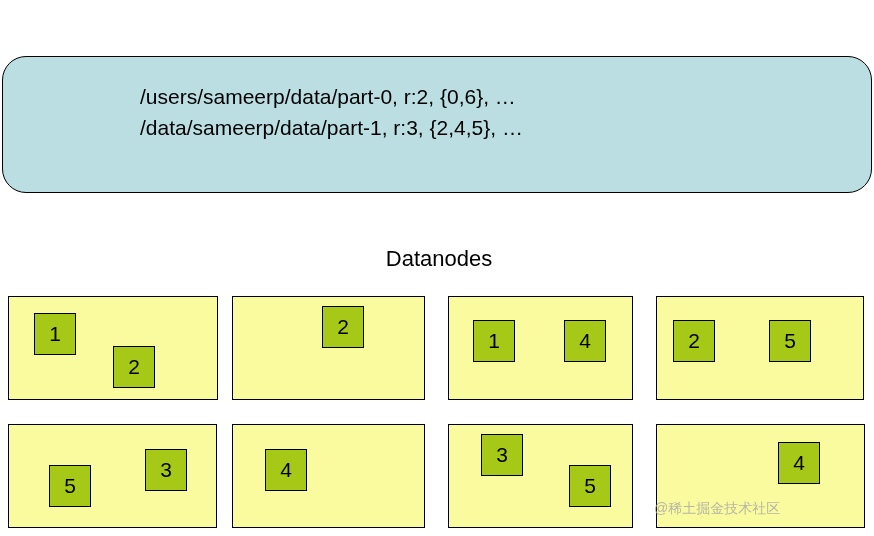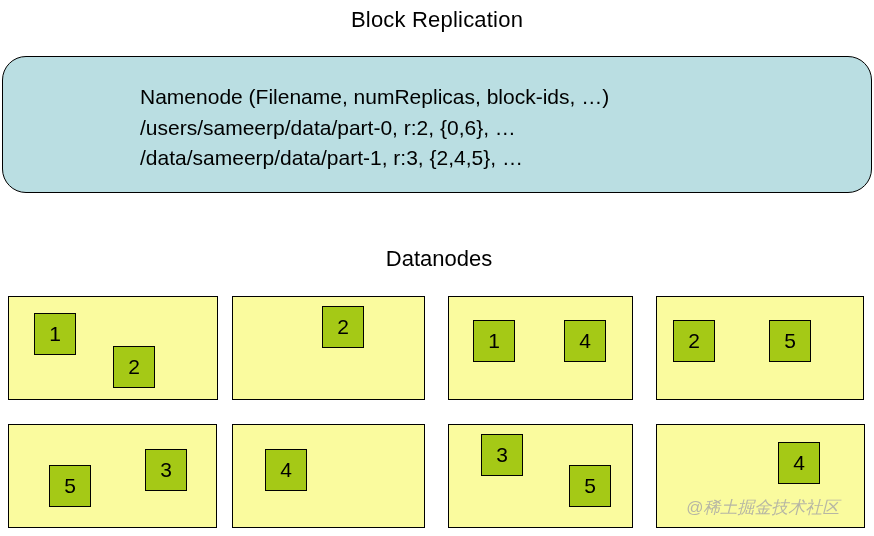--- a/index.html
+++ b/index.html
@@ -49,38 +49,35 @@
   }
   .block{
     position:absolute;
     width:42px;height:42px;
     background:var(--block-fill);
     border:1.5px solid var(--line);
     display:flex;align-items:center;justify-content:center;
     font-size:21px;
   }
   .watermark{
-    position:absolute;left:686px;top:495px;
-    font-size:17px;line-height:26px;
+    position:absolute;left:654px;top:495px;
+    font-size:14px;line-height:26px;
     color:var(--watermark);
     opacity:0.8;
     white-space:nowrap;
-    font-style:italic;
   }
 </style>
 </head>
 <body>
 
 <div class="page">
 
-  <div class="title">Block Replication</div>
 
   <div class="namenode">
     <div class="nn-text">
-      <div>Namenode (Filename, numReplicas, block-ids, …)</div>
       <div>/users/sameerp/data/part-0, r:2, {0,6}, …</div>
       <div>/data/sameerp/data/part-1, r:3, {2,4,5}, …</div>
     </div>
   </div>
 
   <div class="heading">Datanodes</div>
 
   <div>
       <div class="datanode" style="left: 8px; top: 296px; width: 210px; height: 104px;">
         <div class="block" style="left: 25px; top: 16px;">1</div>

